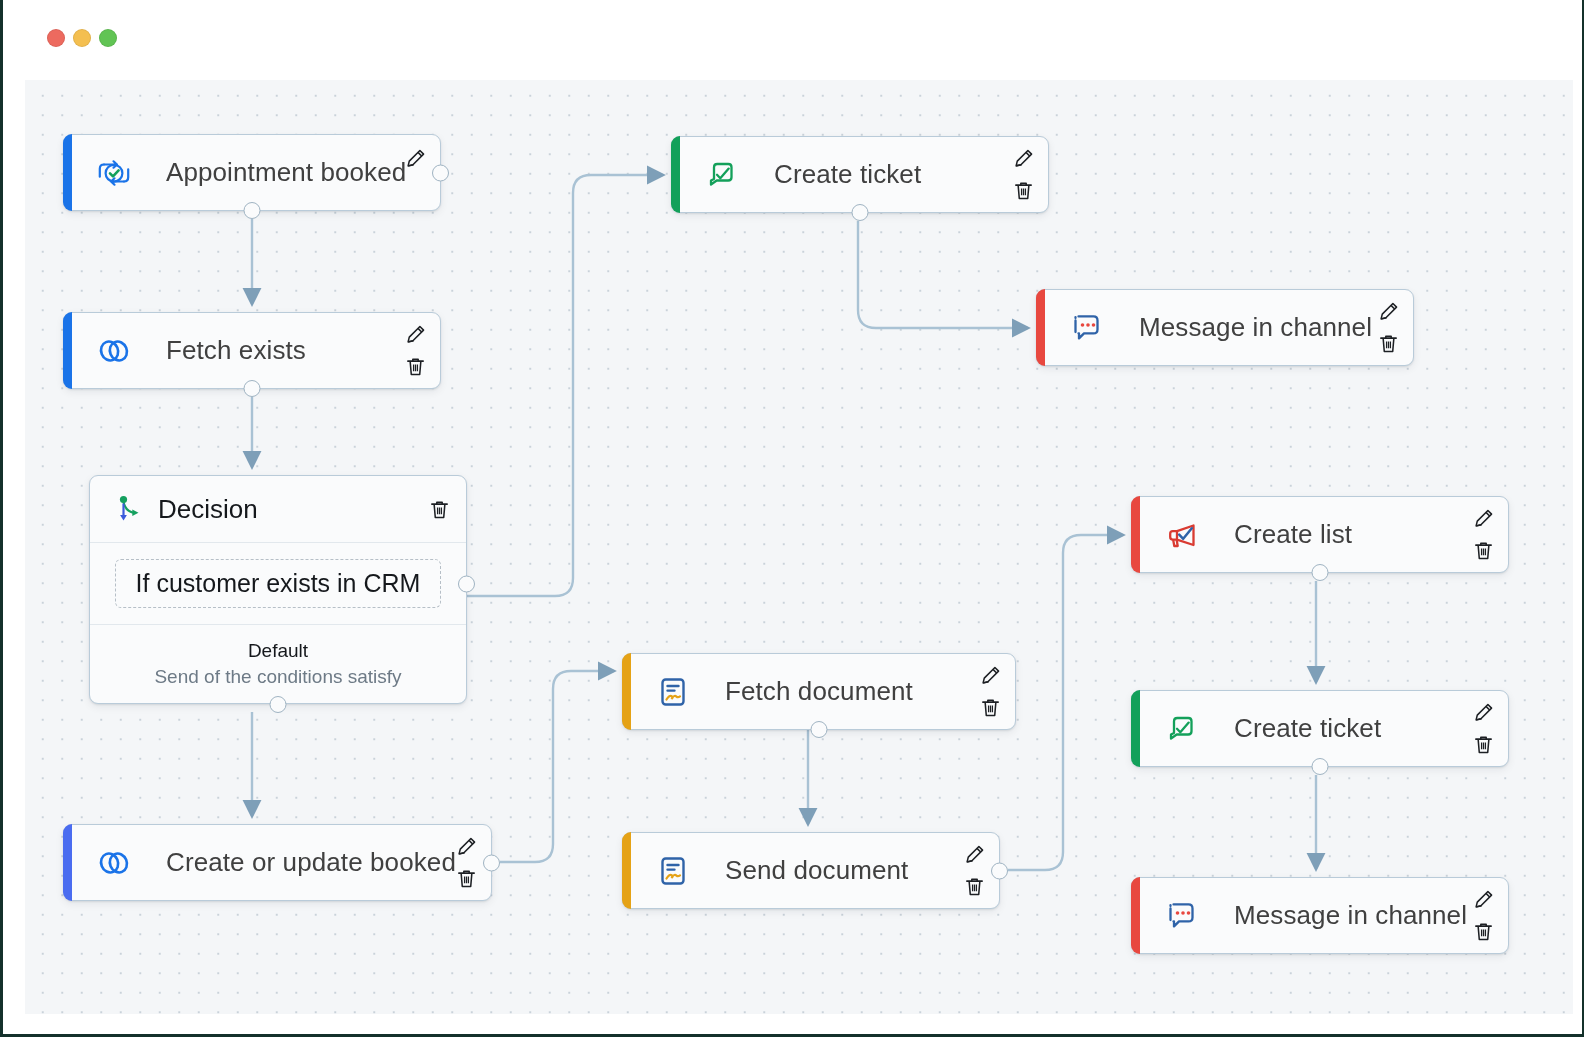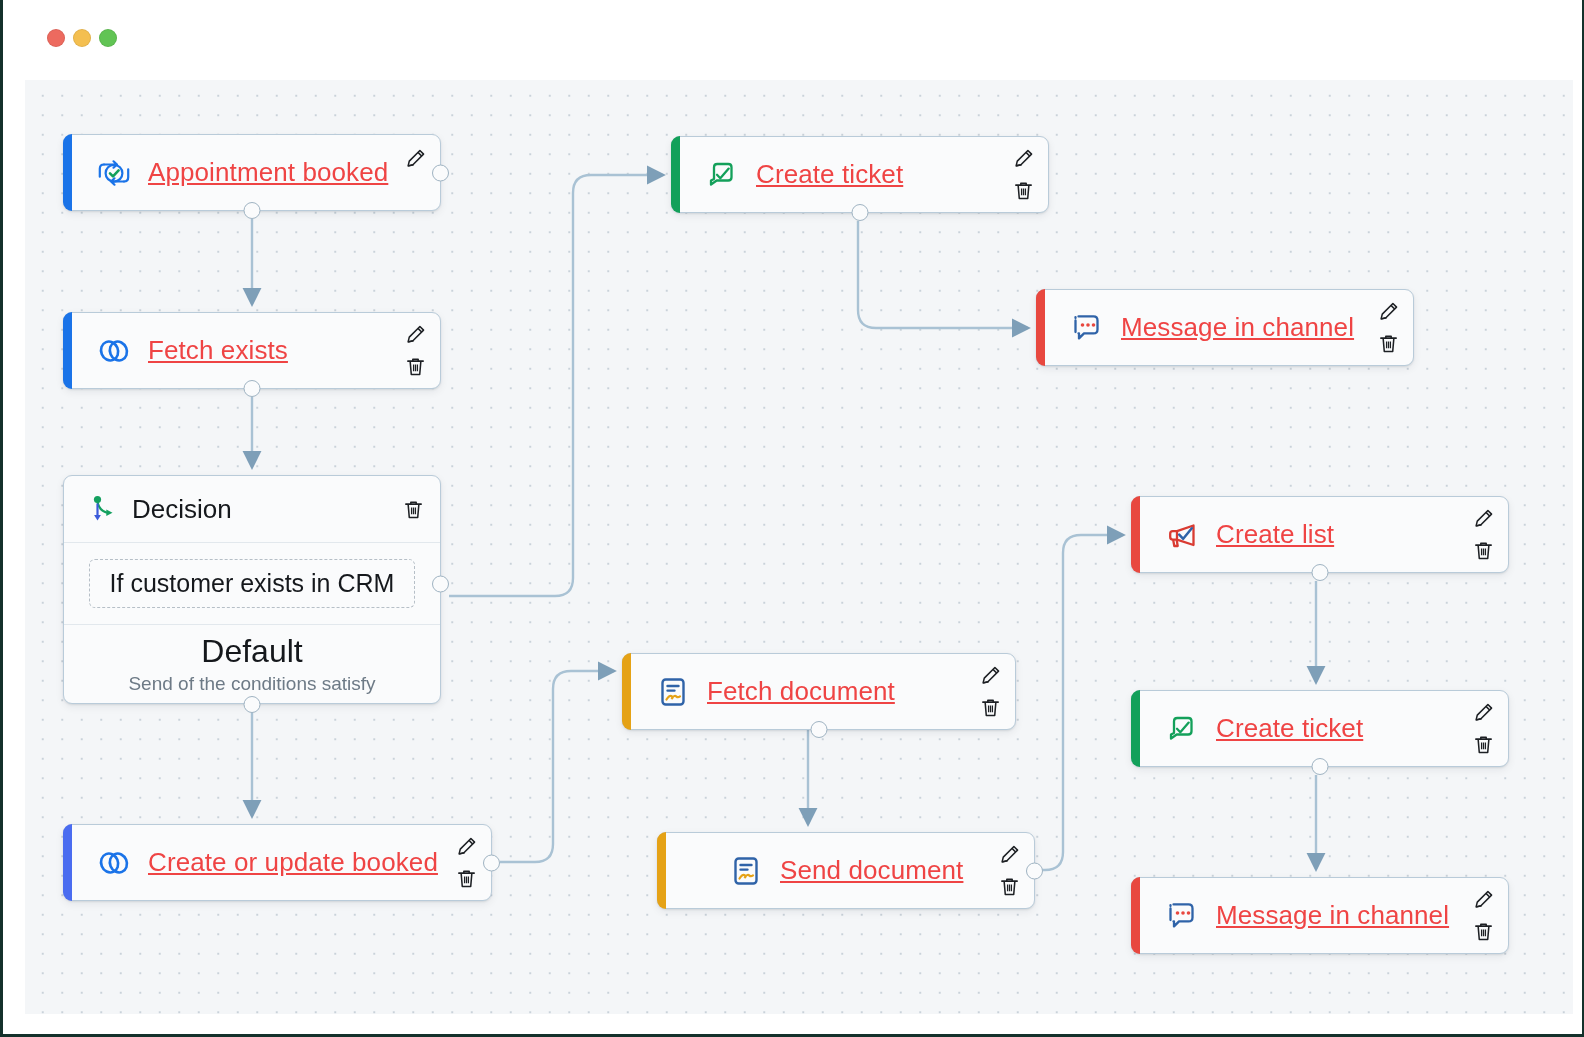--- a/index.html
+++ b/index.html
@@ -51,53 +51,54 @@
     border-radius:9px 0 0 9px;
   }
   .node .body{
     position:relative;height:100%;display:flex;align-items:center;
     padding-left:30px;box-sizing:border-box;
   }
   .node .ico{
     width:40px;height:40px;flex:0 0 40px;display:flex;align-items:center;justify-content:center;
   }
   .node .label{
-    margin-left:14px;font-size:26px;color:#ef4444;letter-spacing:.1px;white-space:nowrap;text-decoration:underline;
+    margin-left:32px;font-size:26px;color:#404040;letter-spacing:.1px;white-space:nowrap;
   }
   .tools{
     position:absolute;right:12px;top:0;height:100%;
     display:flex;flex-direction:column;align-items:center;justify-content:center;gap:6px;
   }
   .tools.single{justify-content:center;}
   .tool{width:26px;height:26px;display:flex;align-items:center;justify-content:center;cursor:pointer;}
 
   
   .port{
     position:absolute;width:17px;height:17px;border-radius:50%;
     background:#fafbfc;border:1.6px solid #9fb3c2;box-sizing:border-box;z-index:5;
   }
 
   
   .decision{
     position:absolute;background:#fafbfc;border:1px solid #b9cbd9;border-radius:9px;
     box-shadow:0 1px 2px rgba(16,32,48,.10), 0 3px 8px rgba(16,32,48,.07);
     box-sizing:border-box;
+    margin-left:26px;
   }
   .dec-head{height:67px;display:flex;align-items:center;padding-left:22px;
     border-bottom:1px solid #e2e8ed;position:relative;box-sizing:border-box;}
   .dec-head .label{margin-left:14px;font-size:26px;color:#15181c;}
   .dec-branch{height:82px;display:flex;align-items:center;justify-content:center;
     border-bottom:1px solid #e2e8ed;position:relative;box-sizing:border-box;}
   .dec-cond{
     border:1.6px dashed #b6bfc7;border-radius:6px;
     padding:9px 20px;font-size:25px;color:#15181c;background:#fafbfc;
   }
   .dec-default{height:79px;display:flex;flex-direction:column;align-items:center;justify-content:center;
     position:relative;box-sizing:border-box;}
-  .dec-default .d-title{font-size:32px;color:#15181c;line-height:1.1;}
+  .dec-default .d-title{font-size:19px;color:#15181c;line-height:1.1;}
   .dec-default .d-sub{font-size:19px;color:#6d7a86;margin-top:4px;}
 </style>
 </head>
 <body>
 
 <div class="window">
 
   <div class="titlebar">
     <div class="lights">
       <span class="light l-red"></span>
@@ -350,21 +351,21 @@
             <path d="M4 6.4 h16" stroke="#1d2024" stroke-width="1.6" stroke-linecap="round"></path>
             <path d="M9.2 6.4 v-2 h5.6 v2" stroke="#1d2024" stroke-width="1.6" stroke-linejoin="round"></path>
             <path d="M6.4 6.4 L7.6 20.4 h8.8 L17.6 6.4" stroke="#1d2024" stroke-width="1.6" stroke-linejoin="round"></path>
             <path d="M10 10 v7 M12 10 v7 M14 10 v7" stroke="#1d2024" stroke-width="1.3"></path>
           </svg>
         </span>
       </div>
       <span class="port" style="left:50%;bottom:-9px;transform:translateX(-50%);"></span>
     </div>
 
-    <div class="node" style="left:632px;top:752px;width:378px;height:77px;padding-left:38px;">
+    <div class="node" style="left:597px;top:752px;width:378px;height:77px;">
       <div class="accent" style="background:#e5a216;"></div>
       <div class="body">
         <span class="ico">
           <svg width="36" height="36" viewBox="0 0 36 36" fill="none">
             <rect x="7.5" y="5.5" width="21" height="25" rx="3.2" stroke="#2f63a8" stroke-width="2.4" fill="none"></rect>
             <path d="M12.5 12 h11 M12.5 16.6 h7" stroke="#2f63a8" stroke-width="2.4" stroke-linecap="round"></path>
             <path d="M11.5 25.5 q3 -5 5.4 -3.2 q1.6 1.3 -0.4 2.6 q2.6 -4.4 5 -2.3 q1.4 1.3 3.5 -0.3" stroke="#e5a216" stroke-width="2.2" stroke-linecap="round" fill="none"></path>
           </svg>
         </span>
         <span class="label">Send document</span>

